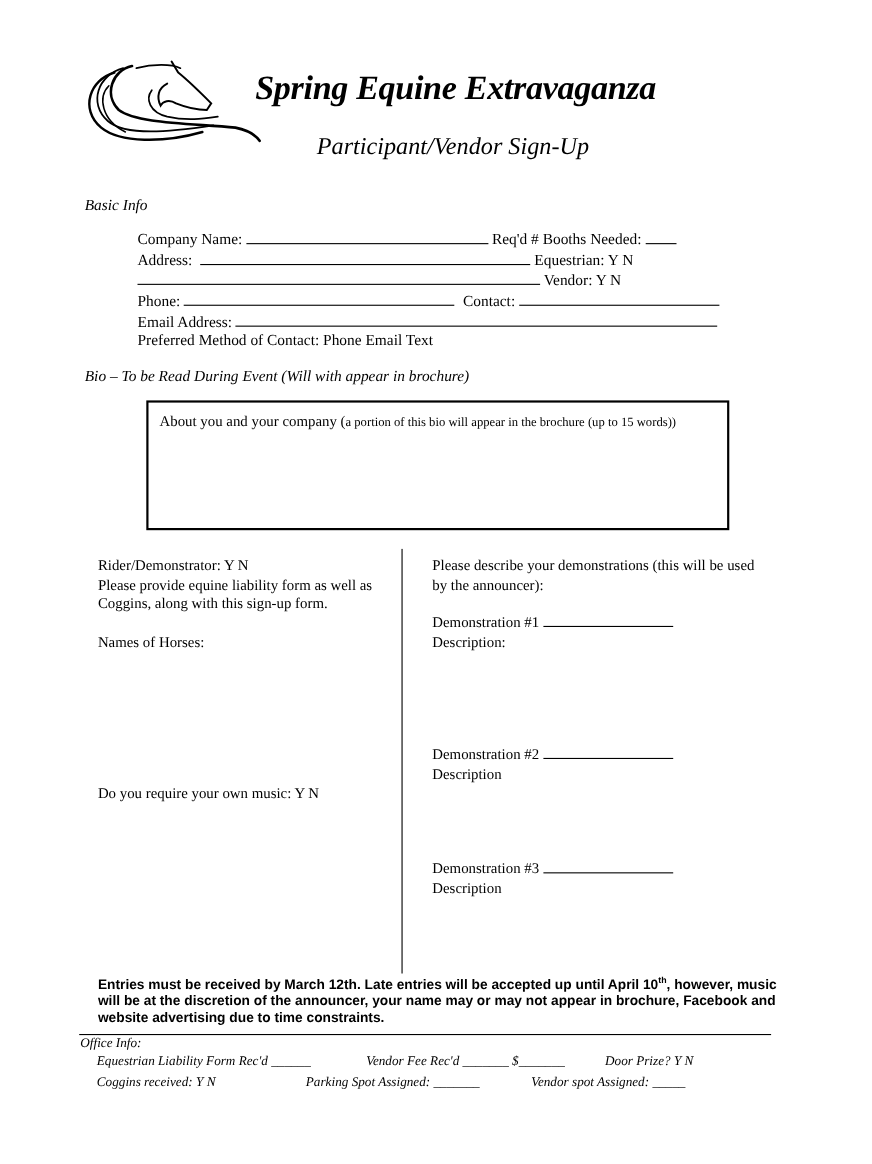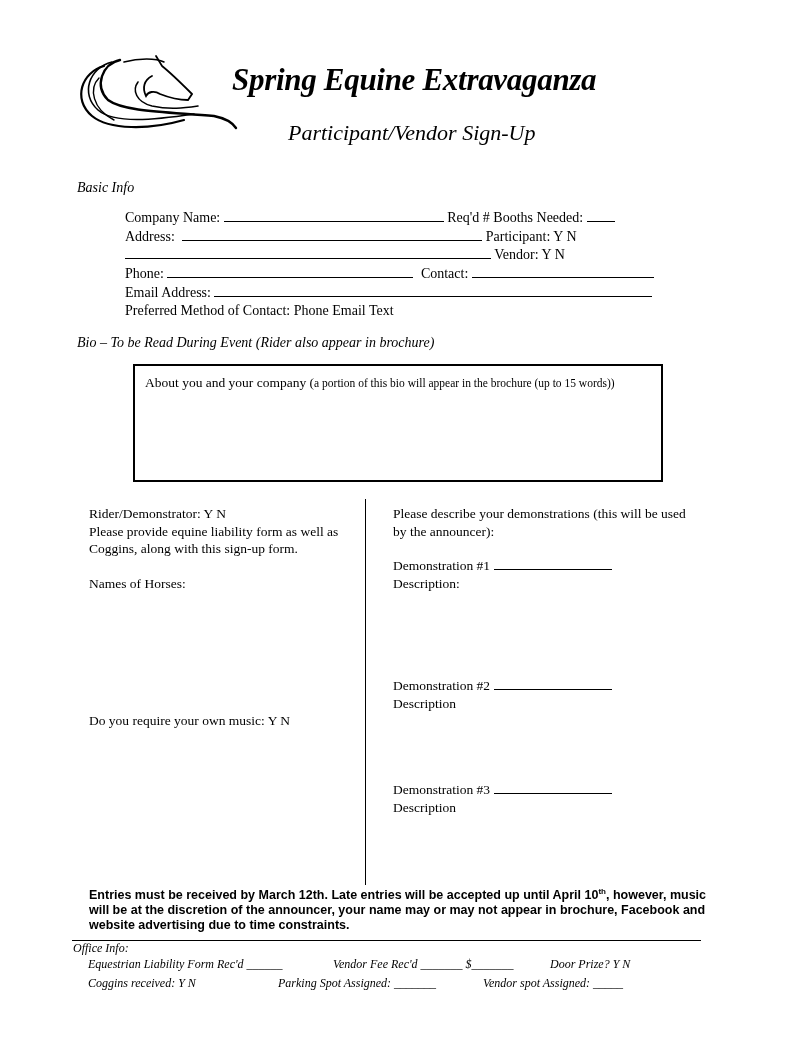--- a/index.html
+++ b/index.html
@@ -45,21 +45,21 @@
 <div class="abs field serif" style="left:125px; top:209px;">
   <span>Company Name:</span>
   <span class="line" style="width:220px;"></span>
   <span>Req'd # Booths Needed:</span>
   <span class="line" style="width:28px;"></span>
 </div>
 
 <div class="abs field serif" style="left:125px; top:228px;">
   <span>Address:</span>
   <span class="line" style="width:300px; margin-left:4px;"></span>
-  <span>Participant:  Y  N</span>
+  <span>Equestrian:  Y  N</span>
 </div>
 
 <div class="abs field serif" style="left:125px; top:246px;">
   <span class="line" style="width:366px;"></span>
   <span>Vendor: Y  N</span>
 </div>
 
 <div class="abs field serif" style="left:125px; top:265px;">
   <span>Phone:</span>
   <span class="line" style="width:246px;"></span>
@@ -67,21 +67,21 @@
   <span class="line" style="width:182px;"></span>
 </div>
 
 <div class="abs field serif" style="left:125px; top:284px;">
   <span>Email Address:</span>
   <span class="line" style="width:438px;"></span>
 </div>
 
 <div class="abs field serif" style="left:125px; top:303px;">Preferred Method of Contact:  Phone  Email  Text</div>
 
-<div class="abs section-head serif" style="left:77px; top:335px;">Bio – To be Read During Event (Rider also appear in brochure)</div>
+<div class="abs section-head serif" style="left:77px; top:335px;">Bio – To be Read During Event (Will with appear in brochure)</div>
 
 <div class="bio-box">
   <div class="bio-text serif"><span>About you and your company (</span><span class="small">a portion  of this bio will appear  in the brochure  (up to 15 words))</span></div>
 </div>
 
 <div class="vdiv"></div>
 
 <div class="abs col-text serif" style="left:89px; top:505px; width:250px;">
   <div>Rider/Demonstrator: Y N</div>
   <div>Please provide equine liability form  as well as Coggins, along with this sign-up form.</div>

